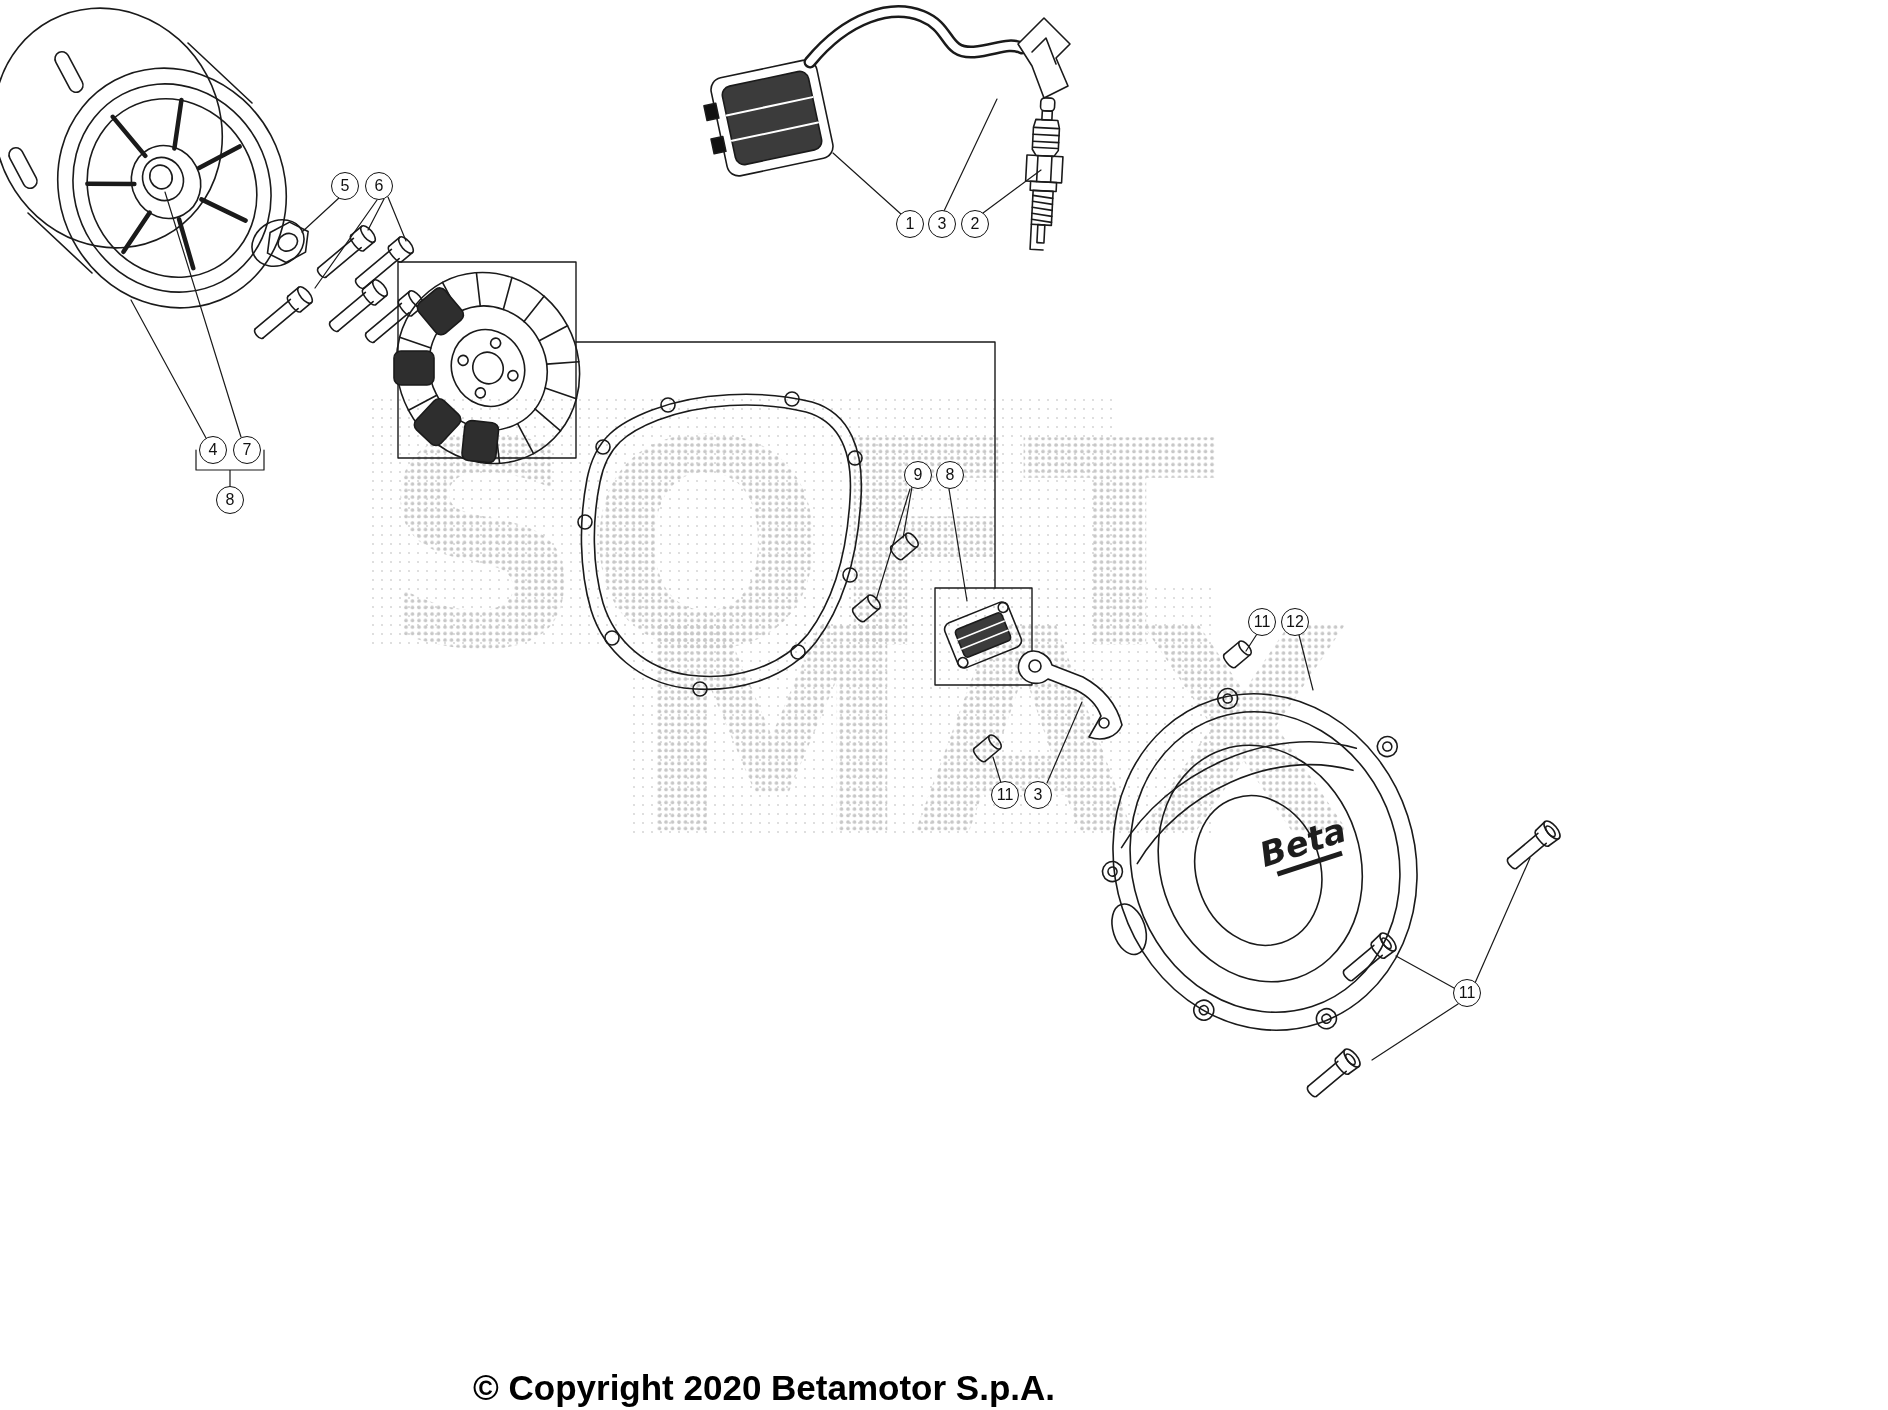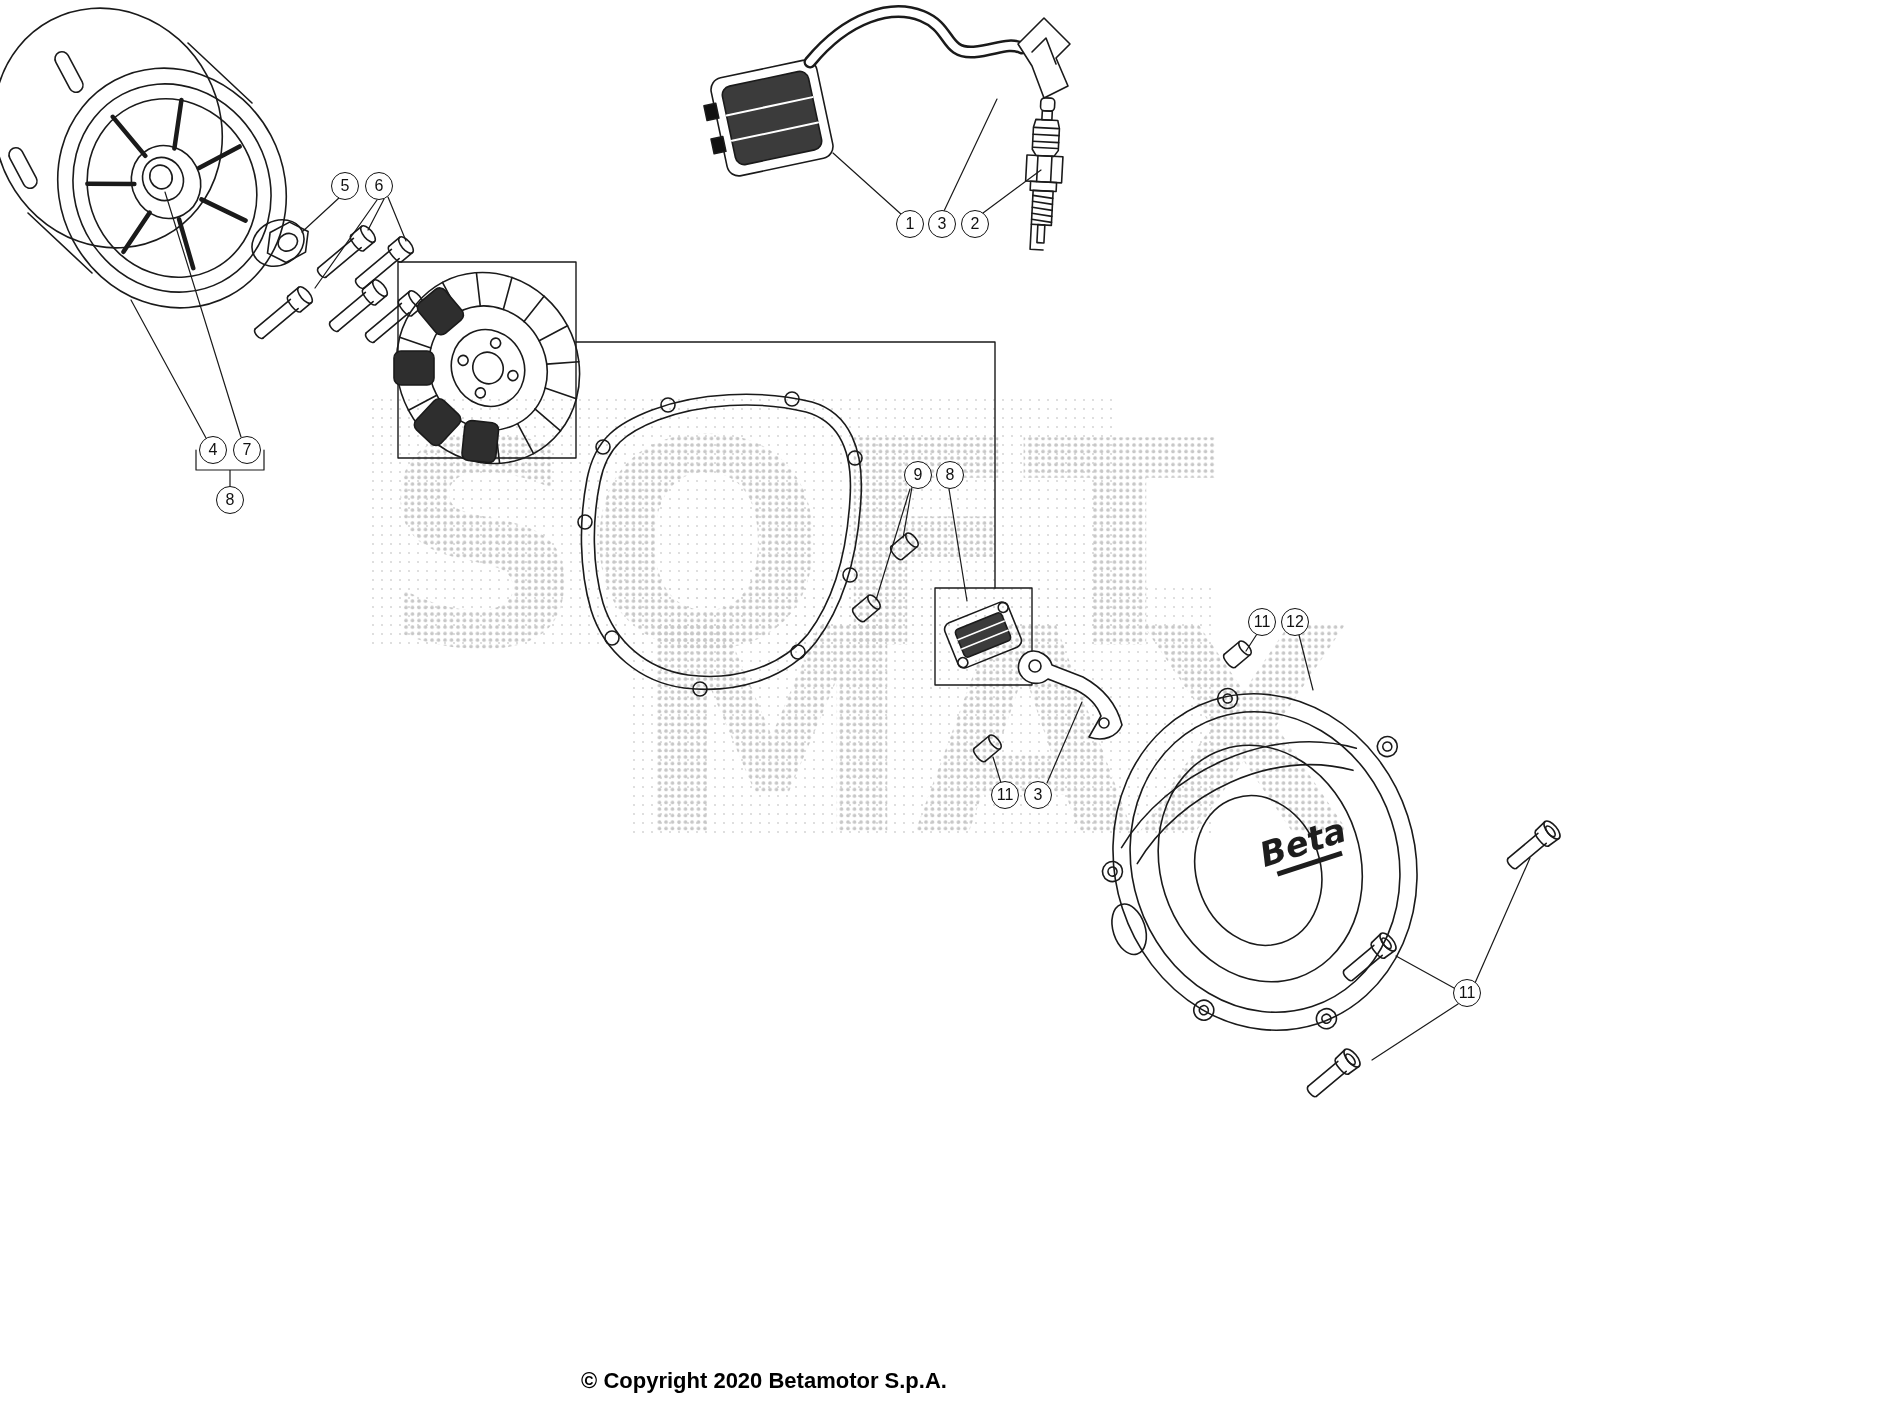--- a/index.html
+++ b/index.html
@@ -9,21 +9,21 @@
   }
   .stage{position:absolute;left:0;top:0;width:1888px;height:1410px;}
   .callout{
     position:absolute;width:28px;height:28px;box-sizing:border-box;
     border:1.8px solid #111;border-radius:50%;background:#fff;color:#111;
     display:flex;align-items:center;justify-content:center;
     font-size:16px;line-height:1;z-index:3;
   }
   .copyright{
     position:absolute;top:1368px;left:764px;transform:translateX(-50%);
-    font-size:22px;font-weight:bold;color:#000;white-space:nowrap;z-index:3;
+    font-size:35px;font-weight:bold;color:#000;white-space:nowrap;z-index:3;
   }
 </style>
 </head>
 <body>
 
 <svg class="stage" viewBox="0 0 1888 1410">
   <defs>
     <pattern id="dotsSparse" width="9" height="9" patternUnits="userSpaceOnUse">
       <circle cx="4" cy="4" r="1.1" fill="#b5b5b5"></circle>
     </pattern>

